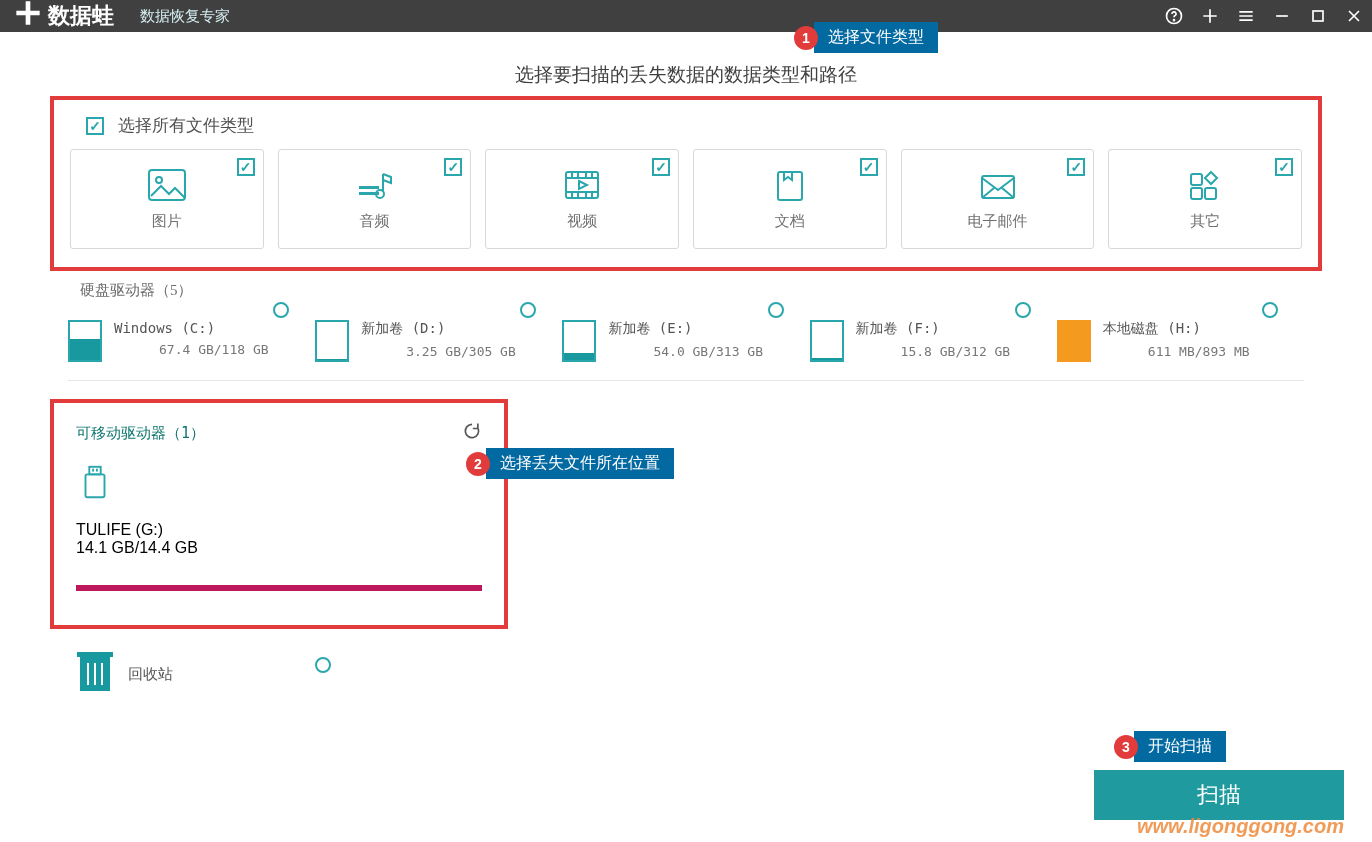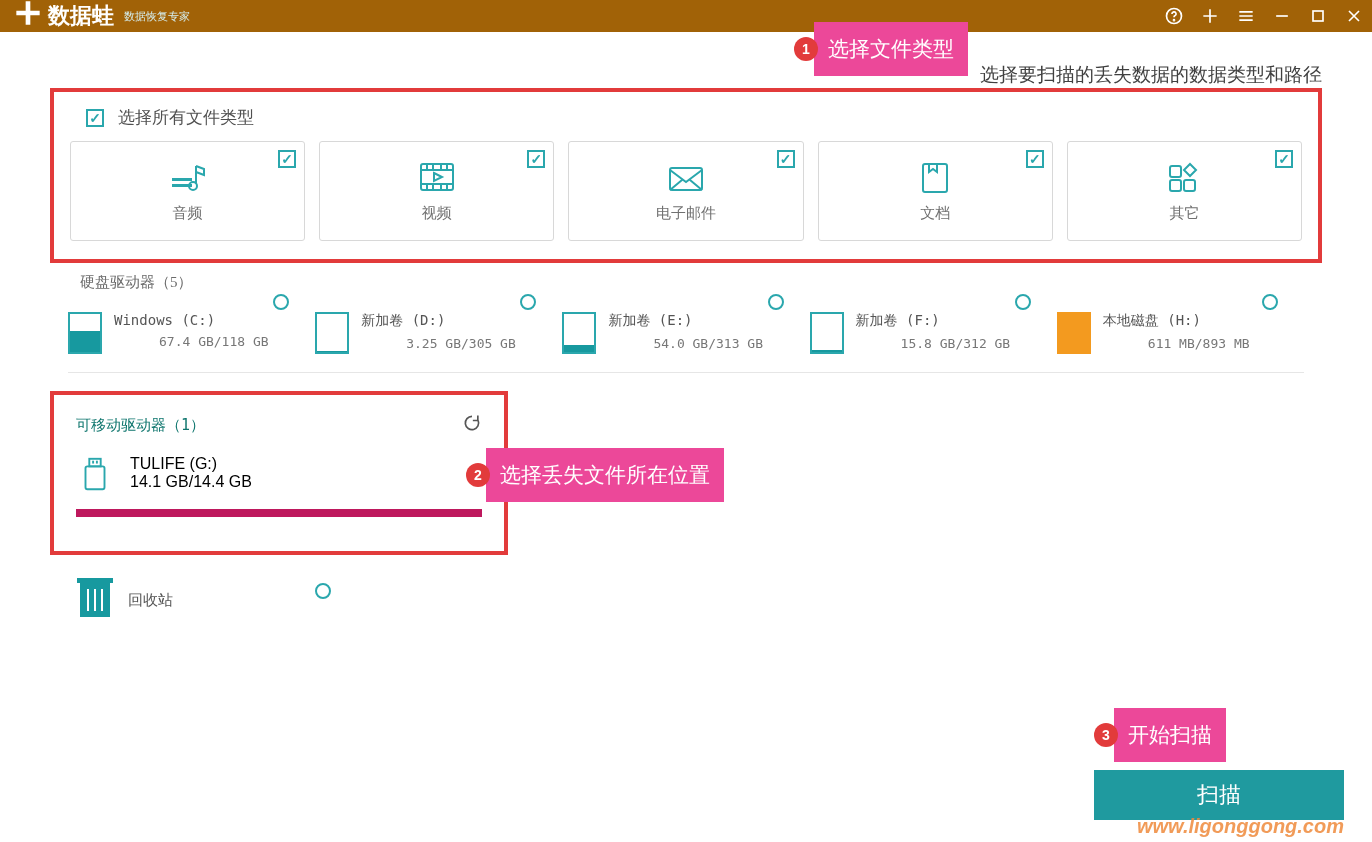--- a/index.html
+++ b/index.html
@@ -1,33 +1,33 @@
 <!DOCTYPE html>
 <html><head>
 <meta charset="utf-8">
 <style>
   * { margin:0; padding:0; box-sizing:border-box; font-family:"Microsoft YaHei","SimSun",sans-serif; }
   body { width:1372px; height:842px; background:#fff; overflow:hidden; position:relative; }
 
   
-  .titlebar { height:32px; background:#a16207; display:flex; align-items:center; color:#fff; }
+  .titlebar { height:32px; background:#404040; display:flex; align-items:center; color:#fff; }
   .titlebar .logo { display:flex; align-items:center; gap:6px; padding:0 14px; font-size:22px; font-weight:bold; }
   .titlebar .logo-icon svg { width:28px; height:28px; fill:#fff; }
-  .titlebar .tagline { font-size:11px; color:#d5eeef; margin-left:4px; font-weight:normal; }
+  .titlebar .tagline { font-size:15px; color:#d5eeef; margin-left:20px; font-weight:normal; }
   .titlebar .spacer { flex:1; }
   .titlebar .sys-btn { width:36px; height:44px; display:flex; align-items:center; justify-content:center; cursor:pointer; }
   .titlebar .sys-btn svg { width:20px; height:20px; stroke:#fff; fill:none; stroke-width:2; }
 
   .main { padding:30px 50px 0; position:relative; }
-  .page-title { text-align:right; font-size:19px; color:#404040; font-weight:normal; }
+  .page-title { text-align:center; font-size:19px; color:#404040; margin-bottom:8px; font-weight:normal; }
 
   
   .callout { position:absolute; display:flex; align-items:center; z-index:20; }
   .callout .num { width:24px; height:24px; border-radius:50%; background:#e23b3b; color:#fff; font-size:14px; display:flex; align-items:center; justify-content:center; margin-right:-4px; z-index:2; font-weight:bold; }
-  .callout .lab { background:#ec4899; color:#fff; padding:13px 14px; font-size:21px; position:relative; }
+  .callout .lab { background:#0369a1; color:#fff; padding:5px 14px; font-size:16px; position:relative; }
 
   
   .redbox { border:4px solid #e23b3b; }
   .types-wrap { padding:14px 16px 18px; margin-bottom:10px; }
   .sel-all { display:flex; align-items:center; gap:14px; margin:0 0 12px 16px; }
   .chk { width:18px; height:18px; border:2px solid #2aa7ad; display:inline-flex; align-items:center; justify-content:center; cursor:pointer; }
   .chk.checked::after { content:"✓"; color:#2aa7ad; font-size:14px; line-height:1; font-weight:bold; }
   .sel-all-label { font-size:17px; color:#505050; }
   .types-row { display:flex; gap:14px; }
   .type-card { flex:1; height:100px; border:1px solid #d8d8d8; border-radius:3px; position:relative; display:flex; flex-direction:column; align-items:center; justify-content:center; gap:10px; cursor:pointer; }
@@ -44,21 +44,21 @@
   .drive .dicon .fill { position:absolute; left:0; right:0; bottom:0; background:#17999f; }
   .drive.orange .dicon { border-color:#f39a1f; }
   .drive.orange .dicon .fill { background:#f39a1f; }
   .drive .dinfo .dn { font-size:14px; color:#555; font-family:"SimSun",monospace; margin-bottom:6px; white-space:nowrap; }
   .drive .dinfo .ds { font-size:13px; color:#777; font-family:"SimSun",monospace; white-space:nowrap;margin-left:45px; }
 
   .removable-wrap { width:458px; margin-left:0; padding:18px 22px 34px; }
   .rem-head { display:flex; align-items:center; justify-content:space-between; margin-bottom:18px; }
   .rem-head .lbl { font-size:15px; color:#0f766e; font-family:"SimSun",monospace; }
   .rem-head .refresh svg { width:20px; height:20px; fill:#555; }
-  .rem-drive { display:flex; align-items:flex-start; gap:16px; position:relative; padding-bottom:12px; border-bottom:8px solid #be185d; }
+  .rem-drive { display:flex; align-items:flex-start; gap:16px; position:relative; padding-bottom:28px; border-bottom:6px solid #be185d;flex-direction:column; }
   .rem-drive .usb-ic svg { width:38px; height:38px; stroke:#2aa7ad; fill:none; stroke-width:2; }
   .rem-drive .radio { position:absolute; top:-4px; right:158px; }
 
   .recycle-row { margin:4px 0 0 30px; position:relative; }
   .recycle { display:flex; align-items:center; gap:18px; margin-top:28px; }
   .recycle .bin-ic { width:30px; height:34px; background:#17999f; position:relative; }
   .recycle .bin-ic::before { content:""; position:absolute; top:-5px; left:-3px; right:-3px; height:5px; background:#17999f; }
   .recycle .bin-ic .bars { position:absolute; inset:6px 7px; display:flex; justify-content:space-between; }
   .recycle .bin-ic .bars span { width:2px; background:#fff; }
   .recycle .lbl { font-size:15px; color:#555; font-family:"SimSun",monospace; }
@@ -126,20 +126,31 @@
   <div class="redbox types-wrap">
     <div class="sel-all">
       <span class="chk checked"></span>
       <span class="sel-all-label">选择所有文件类型</span>
     </div>
     <div class="types-row">
       <div class="type-card">
         <span class="chk checked"></span>
         <span class="ic">
             <svg viewBox="0 0 40 34">
+              <rect x="2" y="2" width="36" height="30" rx="3"></rect>
+              <circle cx="12" cy="12" r="3"></circle>
+              <path d="M4 28l10-10 8 8 6-6 10 10"></path>
+            </svg>
+          </span>
+        <span class="lbl">图片</span>
+      </div>
+      <div class="type-card">
+        <span class="chk checked"></span>
+        <span class="ic">
+            <svg viewBox="0 0 40 34">
               <rect x="4" y="18" width="20" height="3" fill="#2aa7ad" stroke="none"></rect>
               <rect x="4" y="24" width="20" height="3" fill="#2aa7ad" stroke="none"></rect>
               <path d="M28 6v18"></path>
               <circle cx="25" cy="26" r="4"></circle>
               <path d="M28 6l8 3v6l-8-3"></path>
             </svg>
           </span>
         <span class="lbl">音频</span>
       </div>
       <div class="type-card">
@@ -150,35 +161,35 @@
               <path d="M4 10h32M4 24h32M10 4v6M16 4v6M24 4v6M30 4v6M10 24v6M16 24v6M24 24v6M30 24v6"></path>
               <path d="M17 13l8 4-8 4z"></path>
             </svg>
           </span>
         <span class="lbl">视频</span>
       </div>
       <div class="type-card">
         <span class="chk checked"></span>
         <span class="ic">
             <svg viewBox="0 0 40 34">
+              <rect x="8" y="4" width="24" height="28" rx="2"></rect>
+              <path d="M14 4v8l4-3 4 3V4"></path>
+            </svg>
+          </span>
+        <span class="lbl">文档</span>
+      </div>
+      <div class="type-card">
+        <span class="chk checked"></span>
+        <span class="ic">
+            <svg viewBox="0 0 40 34">
               <rect x="4" y="8" width="32" height="22" rx="2"></rect>
               <path d="M4 10l16 12 16-12M4 30l12-10M36 30l-12-10"></path>
             </svg>
           </span>
         <span class="lbl">电子邮件</span>
-      </div>
-      <div class="type-card">
-        <span class="chk checked"></span>
-        <span class="ic">
-            <svg viewBox="0 0 40 34">
-              <rect x="8" y="4" width="24" height="28" rx="2"></rect>
-              <path d="M14 4v8l4-3 4 3V4"></path>
-            </svg>
-          </span>
-        <span class="lbl">文档</span>
       </div>
       <div class="type-card">
         <span class="chk checked"></span>
         <span class="ic">
             <svg viewBox="0 0 40 34">
               <rect x="6" y="6" width="11" height="11" rx="2"></rect>
               <rect x="6" y="20" width="11" height="11" rx="2"></rect>
               <rect x="20" y="20" width="11" height="11" rx="2"></rect>
               <path d="M26 4l6 6-6 6-6-6z"></path>
             </svg>

